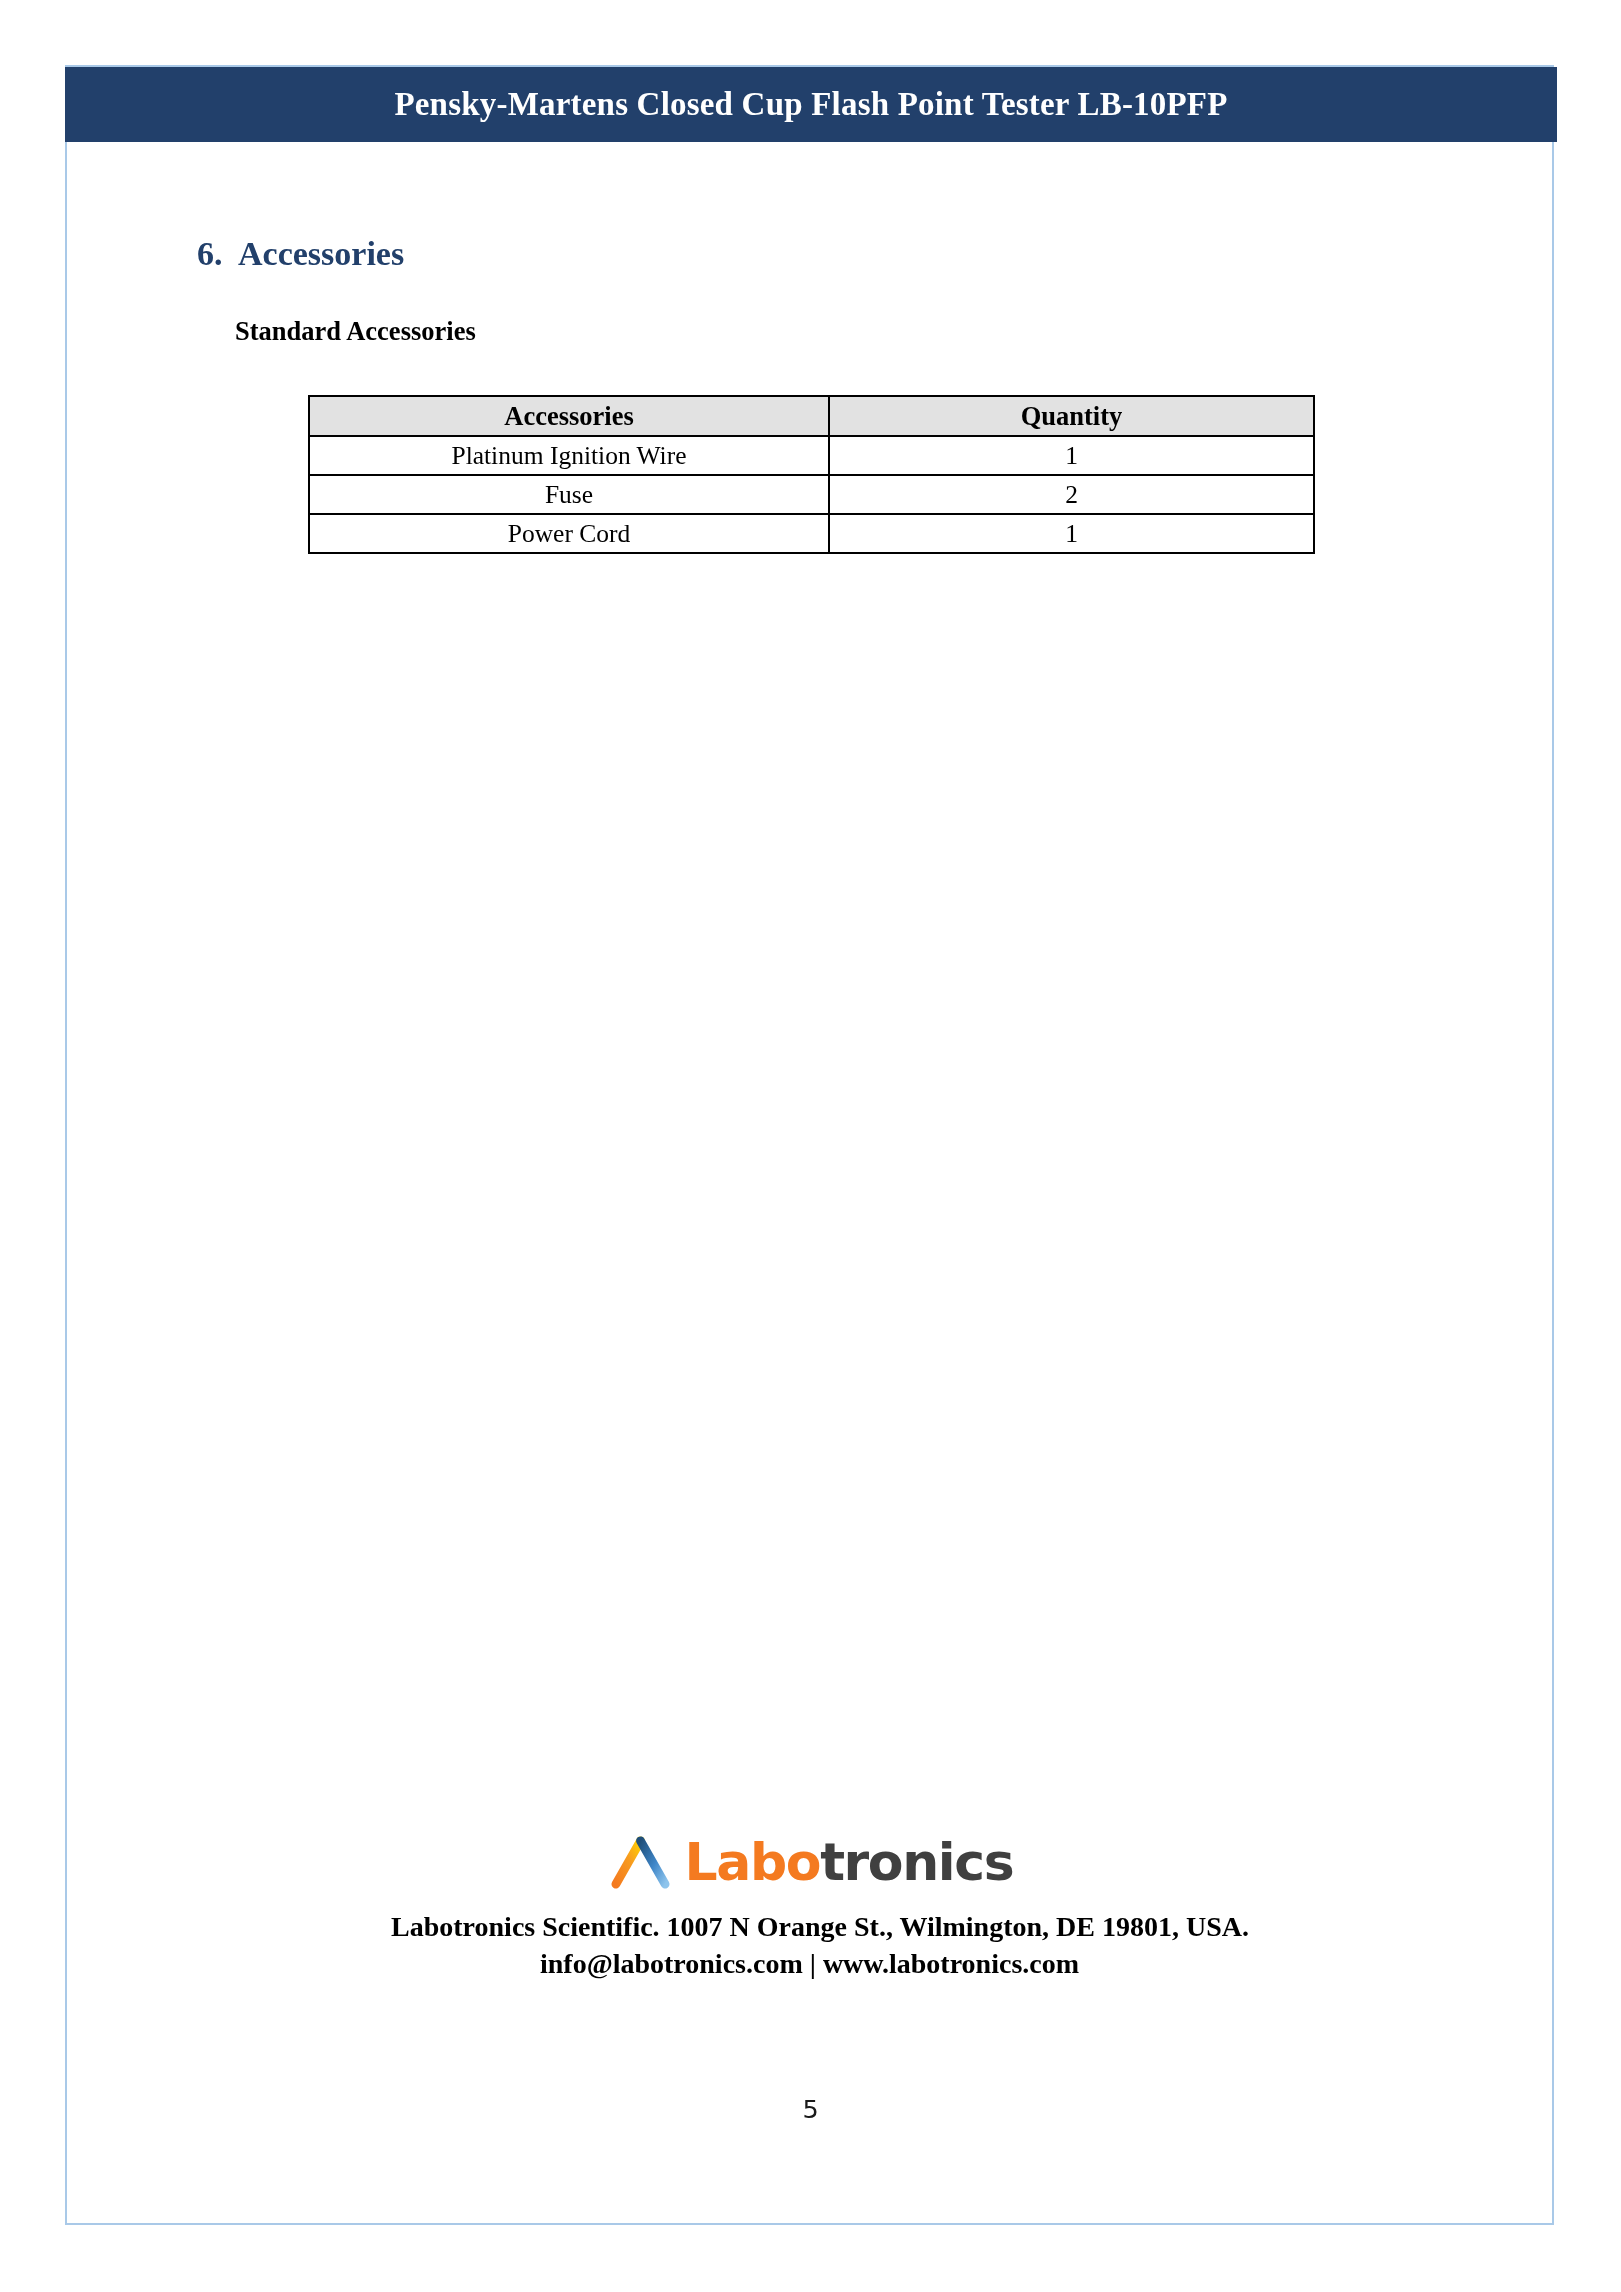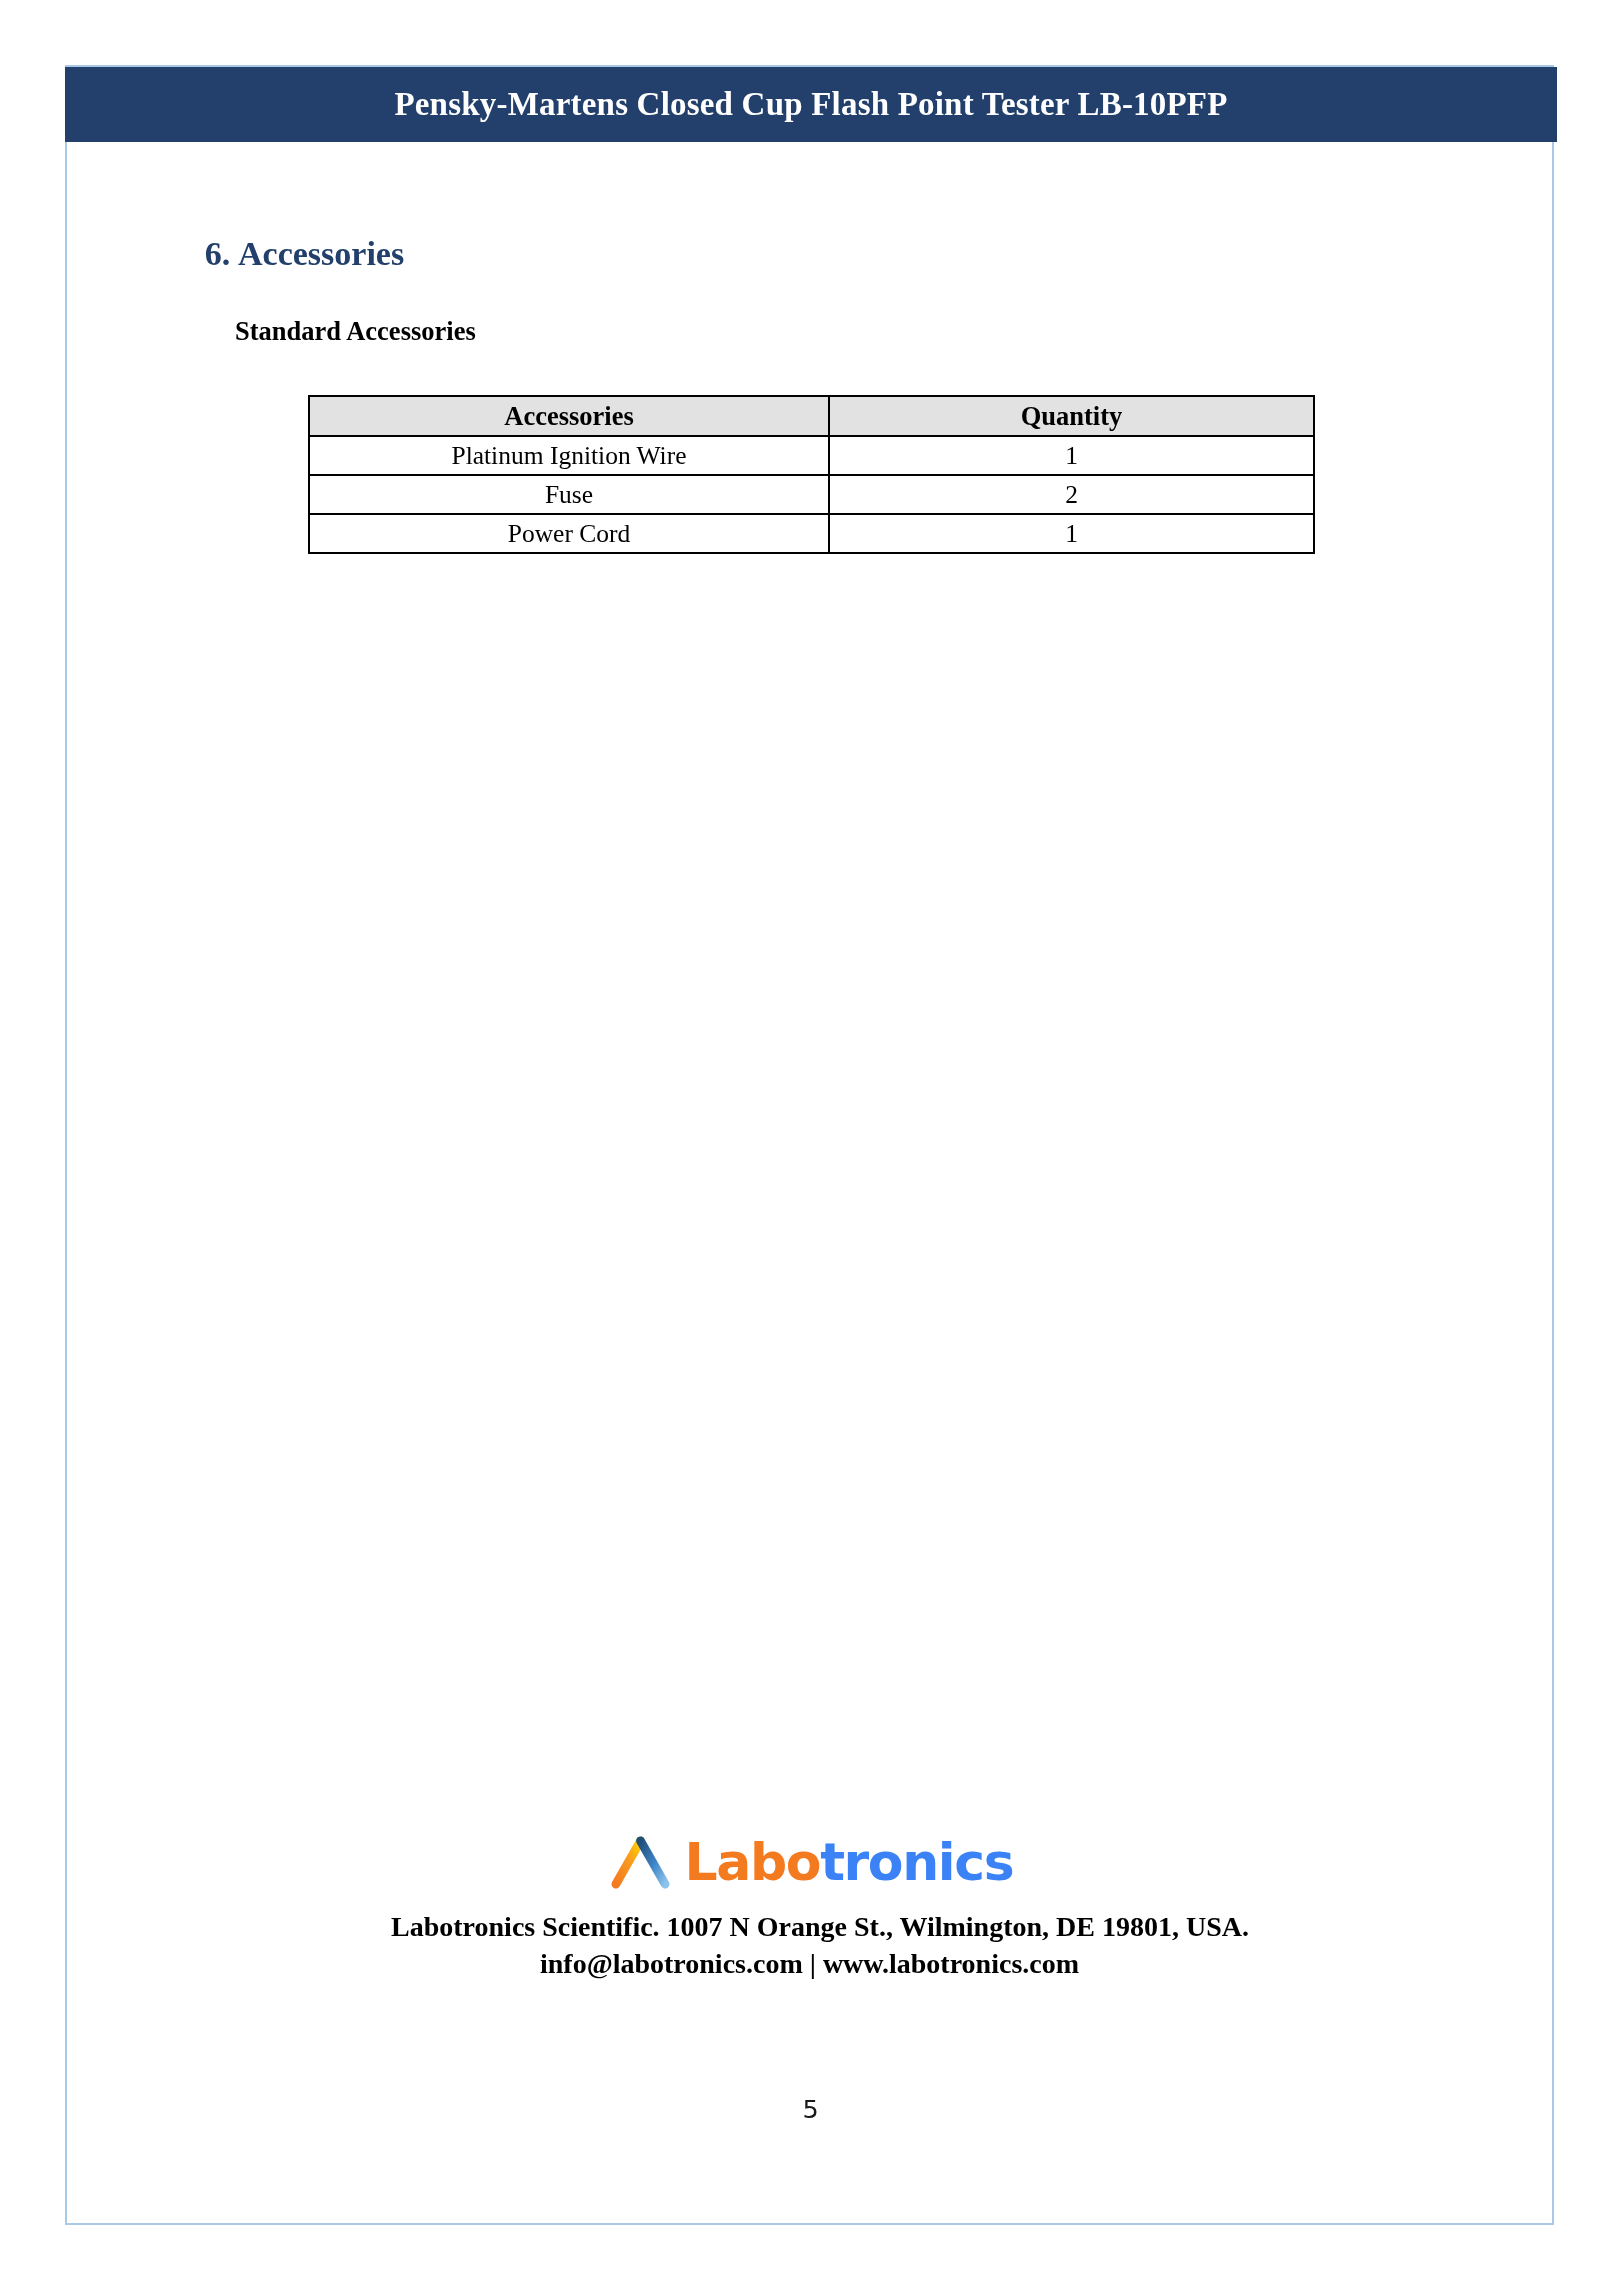--- a/index.html
+++ b/index.html
@@ -67,21 +67,20 @@
 
   .section-heading {
     position: absolute;
     left: 132px;
     top: 93px;
     color: #22406b;
     font-size: 34px;
     font-weight: bold;
     font-family: "Liberation Serif", "DejaVu Serif", serif;
     white-space: nowrap;
-    text-align: center;
   }
   .section-heading .num {
     display: inline-block;
     min-width: 41px;
   }
 
   .subheading {
     position: absolute;
     left: 170px;
     top: 174px;
@@ -151,21 +150,21 @@
   }
   .logo-word {
     font-family: "DejaVu Sans", "Liberation Sans", sans-serif;
     font-size: 52px;
     font-weight: bold;
     letter-spacing: -1.4px;
     line-height: 1;
     white-space: nowrap;
   }
   .logo-word .labo { color: #f47a20; }
-  .logo-word .tronics { color: #3b82f6; }
+  .logo-word .tronics { color: #404040; }
 
   .footer-line {
     color: #000000;
     font-size: 28px;
     font-weight: bold;
     font-family: "Liberation Serif", "DejaVu Serif", serif;
     line-height: 1.32;
     white-space: nowrap;
   }
   .footer-line.l1 { margin-top: 5.9px; padding-left: 21px; }

